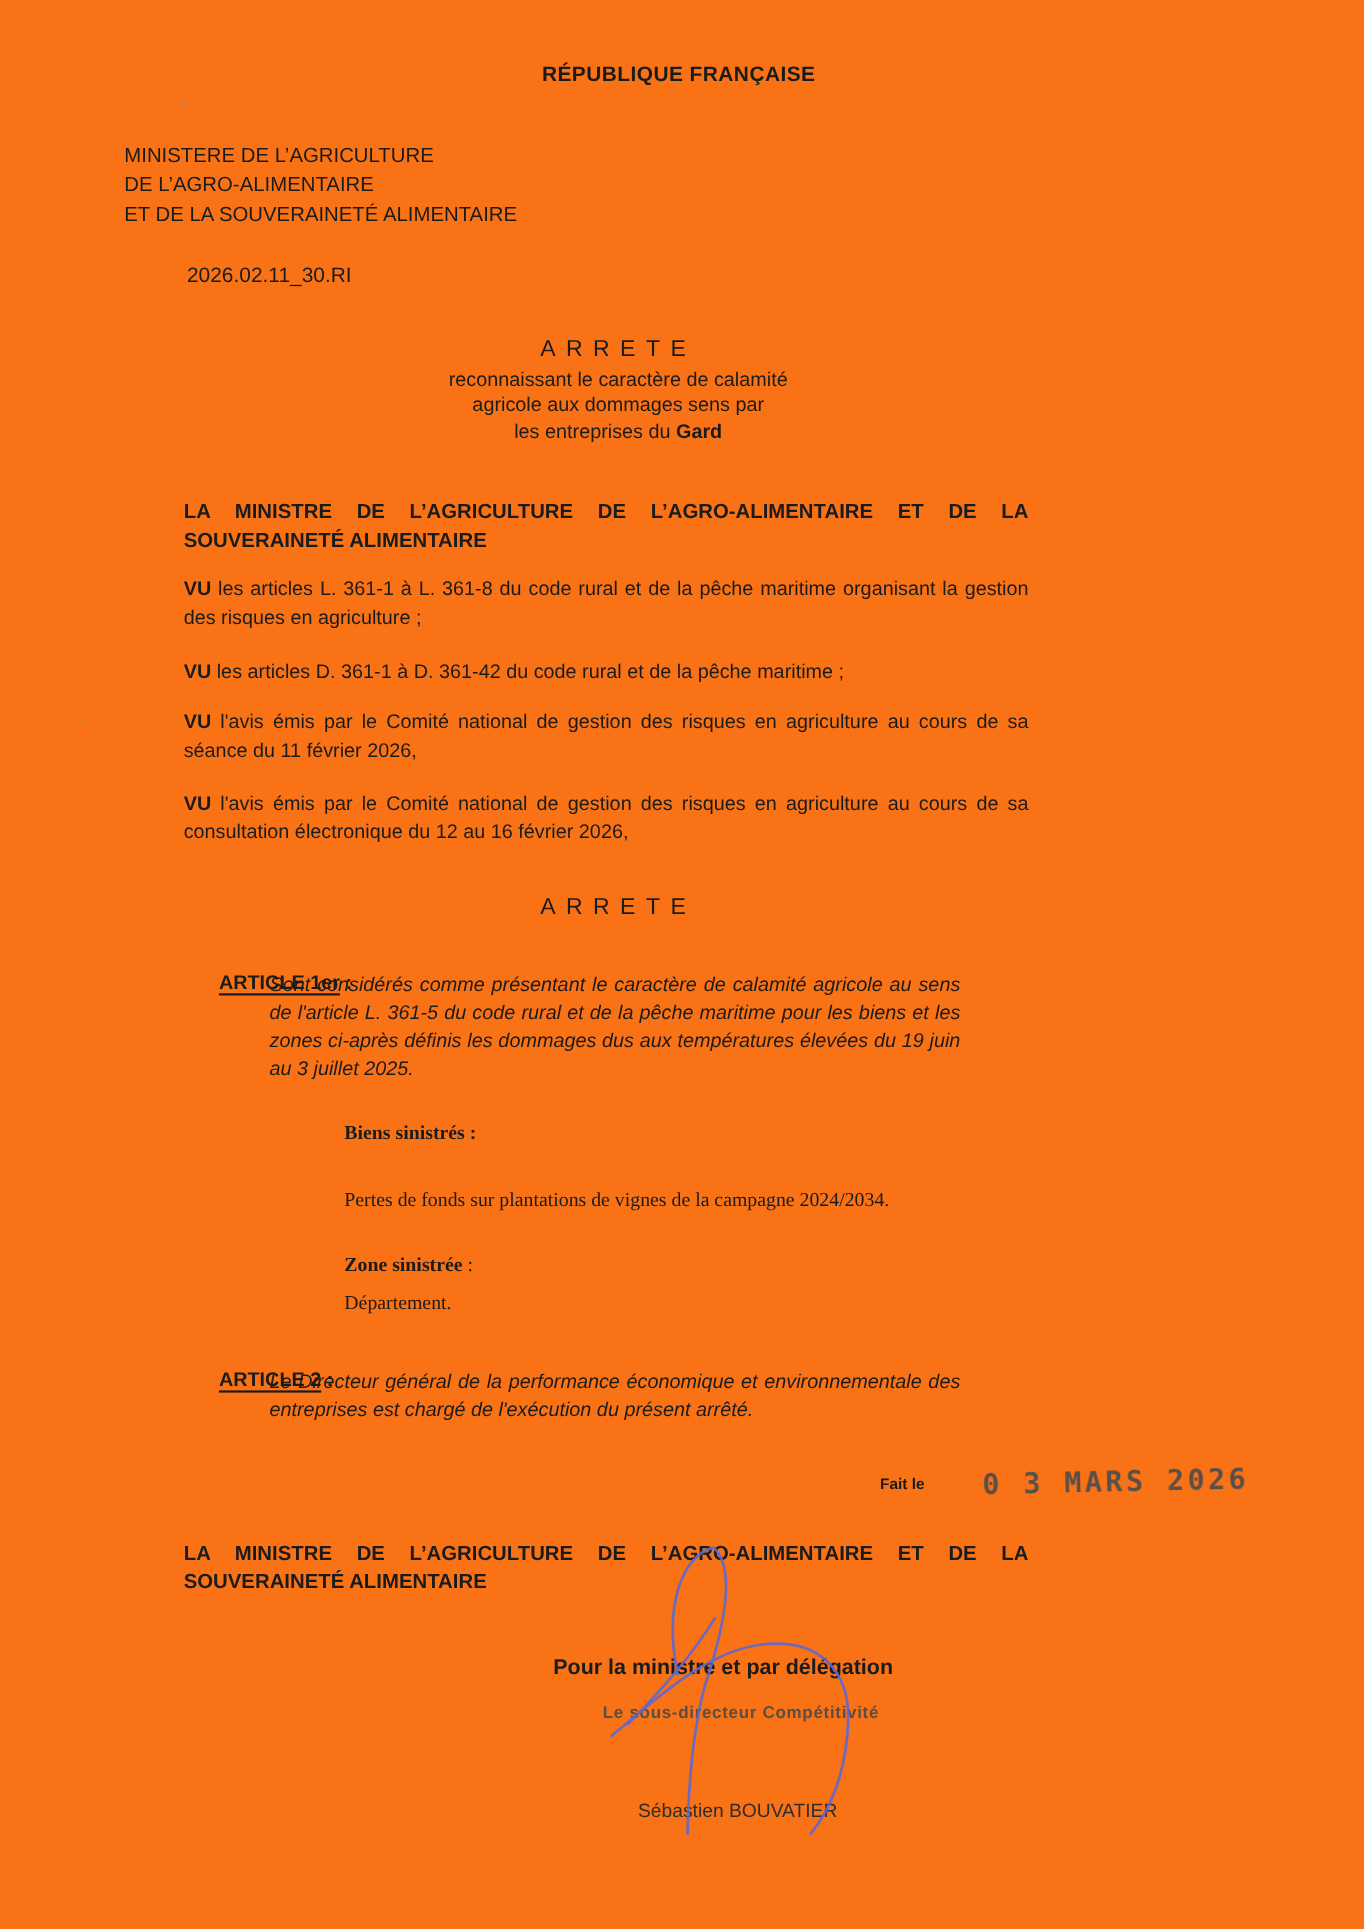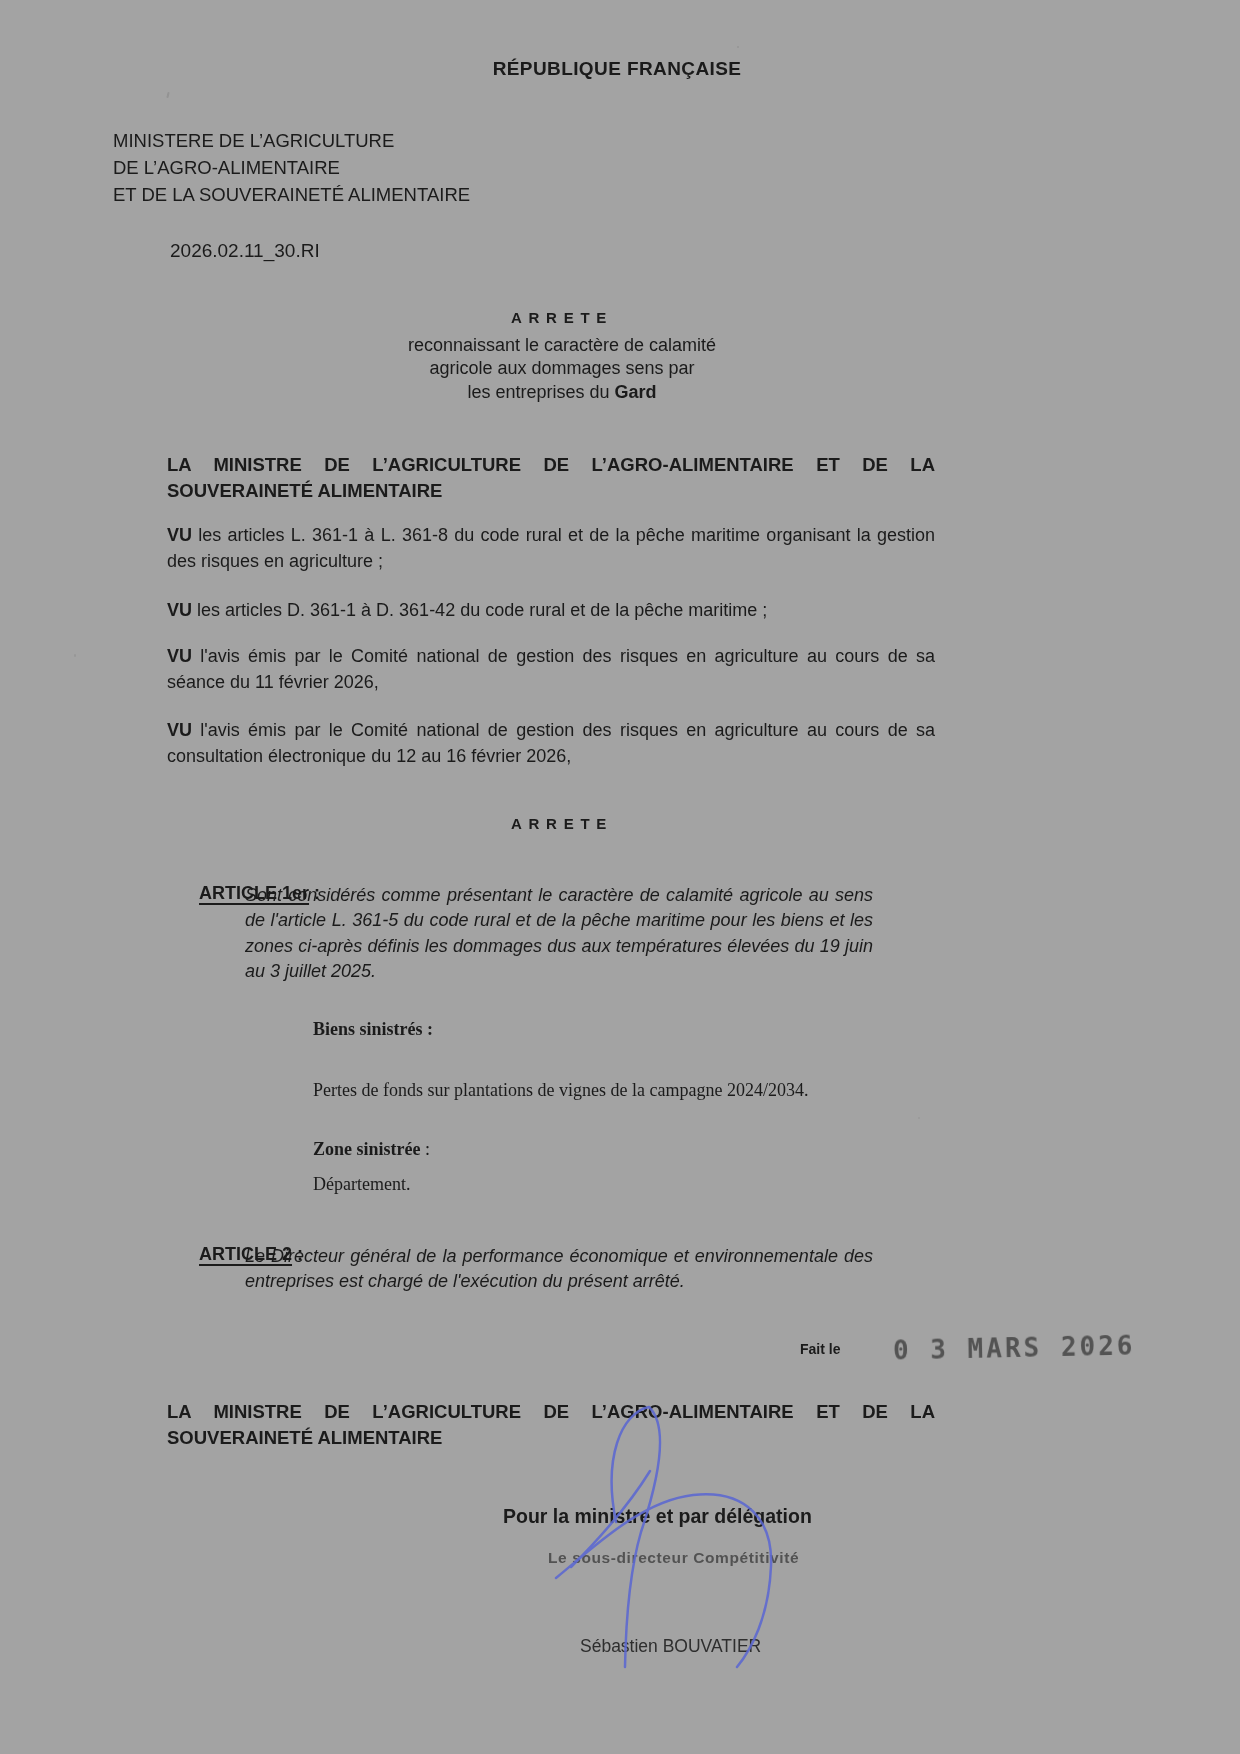--- a/index.html
+++ b/index.html
@@ -1,27 +1,27 @@
 <!DOCTYPE html>
 <html><head>
 <meta charset="utf-8">
 <style>
   html,body{margin:0;padding:0;background:#e8e8e8;}
   .page{
-    position:relative;width:1240px;height:1754px;background:#a3a3a3;
+    position:relative;width:1240px;height:1754px;background:#f97316;
     font-family:"Liberation Sans","DejaVu Sans",sans-serif;
     color:#1b1b1b;font-size:18px;overflow:hidden;margin:0 auto;
   }
   .abs{position:absolute;}
   .b{font-weight:bold;}
   .republique{top:58px;left:0;width:1234px;text-align:center;font-weight:bold;font-size:19px;letter-spacing:.4px;}
   .ministry{top:127px;left:113px;line-height:27px;font-size:18.5px;}
   .refnum{top:240px;left:170px;font-size:19px;}
   .titleblock{top:306px;left:117px;width:890px;text-align:center;line-height:23.5px;}
-  .arrete-h{font-weight:bold;font-size:15px;letter-spacing:.45em;margin-bottom:4px;}
+  .arrete-h{font-weight:normal;font-size:21px;letter-spacing:.45em;margin-bottom:4px;}
   .minister-heading{left:167px;width:768px;font-weight:bold;font-size:18.5px;line-height:26px;text-align:justify;text-align-last:left;}
   .vu{left:167px;width:768px;line-height:25.5px;text-align:justify;text-align-last:left;margin:0;}
   .arrete2{top:813px;left:117px;width:890px;text-align:center;}
   .article{left:167px;width:776px;}
   .article-label{position:absolute;left:0;top:0;font-weight:bold;white-space:nowrap;}
   .article-label u{text-decoration-thickness:2px;text-underline-offset:4px;margin-left:32px;}
   .article-body{margin-left:78px;width:628px;line-height:25.3px;text-align:justify;text-align-last:left;font-style:italic;}
   .indent{left:313px;font-family:Liberation Serif, serif;}
   .faitle{top:1341px;left:800px;font-weight:bold;font-size:14px;}
   .stamp{

